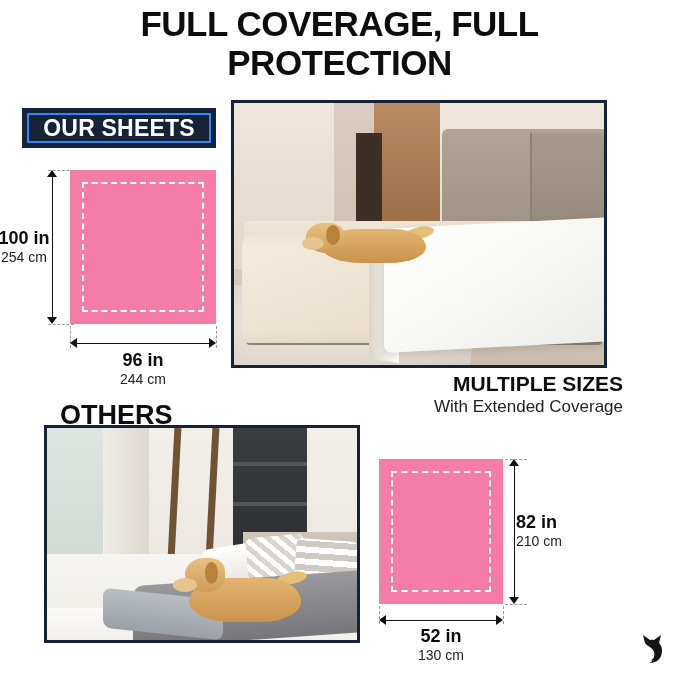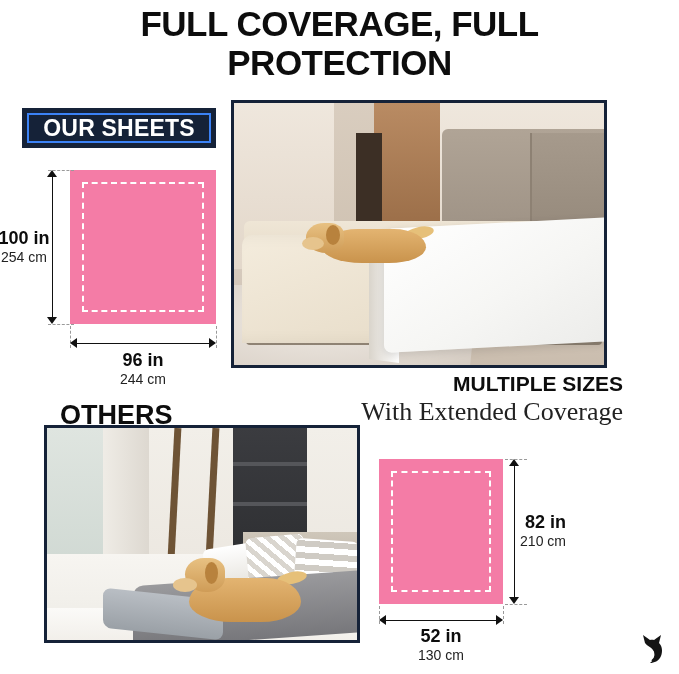--- a/index.html
+++ b/index.html
@@ -316,21 +316,21 @@
 
   
   #caption-multiple {
     position: absolute; left: 231px; top: 372px; width: 392px;
     text-align: right;
   }
   #caption-multiple .line1 {
     font-size: 21px; font-weight: bold; color: #0d0d0d;
   }
   #caption-multiple .line2 {
-    font-size: 26px; color: #222; margin-top: 1px; font-family: Liberation Serif, serif;
+    font-size: 17px; color: #222; margin-top: 1px;
   }
 
   
   #logo {
     position: absolute; right: 12px; bottom: 10px;
     display: flex; align-items: center; gap: 6px;
   }
   #logo .cat { width: 28px; height: 30px; }
   #logo .brandwrap { position: relative; }
   #logo .brand {
@@ -452,21 +452,21 @@
 <div class="swatch" id="swatch-others">
   <div class="dash"></div>
 </div>
 
 <div class="tick" style="left:505px; top:459px; width:22px;"></div>
 <div class="tick" style="left:505px; top:604px; width:22px;"></div>
 <div class="vline" style="left:514px; top:465px; height:133px;"></div>
 <div class="cap arrow-up" style="left:509px; top:459px;"></div>
 <div class="cap arrow-down" style="left:509px; top:597px;"></div>
 
-<div class="dimlabel" style="left:496px; top:512px; width:70px; text-align:right;">
+<div class="dimlabel" style="left:516px; top:512px; width:70px; text-align:left;">
   <div class="big">82 in</div>
   <div class="small">210 cm</div>
 </div>
 
 <div class="tickv" style="left:379px; top:606px; height:18px;"></div>
 <div class="tickv" style="left:503px; top:606px; height:18px;"></div>
 <div class="hline" style="left:385px; top:620px; width:112px;"></div>
 <div class="cap arrow-left" style="left:379px; top:615px;"></div>
 <div class="cap arrow-right" style="left:496px; top:615px;"></div>
 

